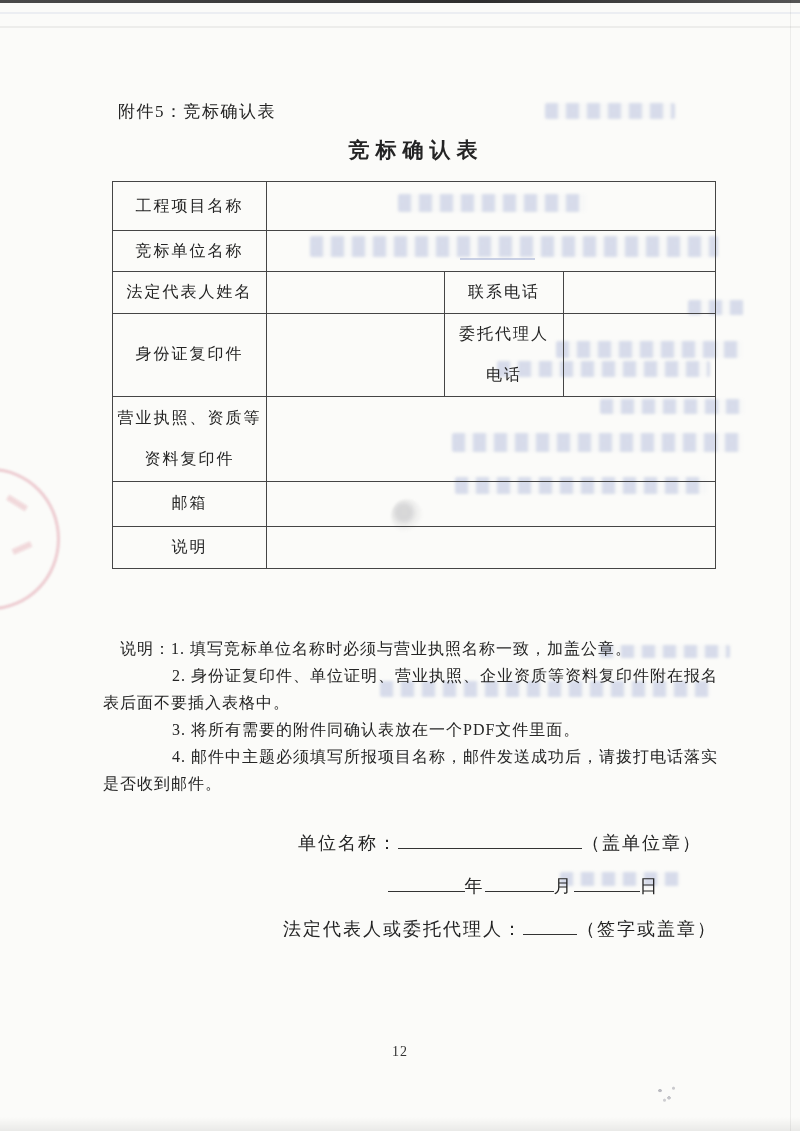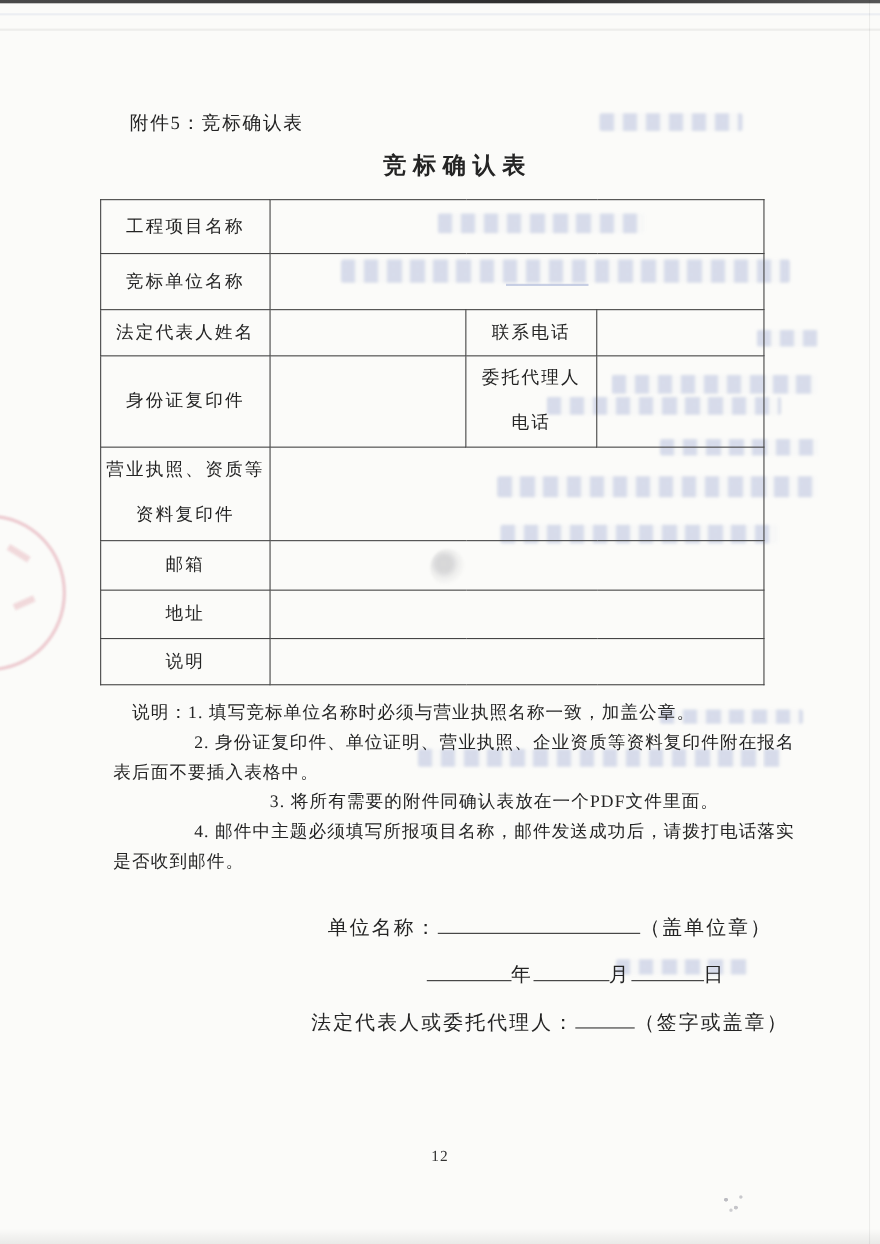--- a/index.html
+++ b/index.html
@@ -40,37 +40,37 @@
     border:3px solid rgba(206,94,116,0.30);filter:blur(1px);pointer-events:none;
   }
   .stamp-mark{position:absolute;background:rgba(206,94,116,0.22);filter:blur(1px);pointer-events:none;}
 
   
   .attachment{position:absolute;left:118px;top:100px;font-size:17px;letter-spacing:1.5px;}
   .form-title{position:absolute;left:16px;top:136px;width:800px;text-align:center;font-size:21px;letter-spacing:6px;font-weight:600;}
 
   
   table.confirm{
-    position:absolute;left:91px;top:181px;width:603px;
+    position:absolute;left:112px;top:181px;width:603px;
     border-collapse:collapse;table-layout:fixed;
   }
   table.confirm td{
     border:1px solid var(--line,#454545);
     font-size:16px;letter-spacing:2px;
     text-align:center;vertical-align:middle;
     padding:0 4px;overflow:hidden;
   }
   td.ml{white-space:pre-line;line-height:2.55;}
-  tr.r1{height:49px;} tr.r2{height:51px;} tr.r3{height:42px;} tr.r4{height:81px;}
+  tr.r1{height:49px;} tr.r2{height:41px;} tr.r3{height:42px;} tr.r4{height:81px;}
   tr.r5{height:85px;} tr.r6{height:45px;} tr.r7{height:44px;} tr.r8{height:42px;}
 
   
   .notes{position:absolute;left:103px;top:636px;width:624px;font-size:16px;letter-spacing:1px;}
   .notes .nline{line-height:26.9px;white-space:nowrap;}
-  .ind1{padding-left:17px;} .ind2{padding-left:69px;text-align:center;}
+  .ind1{padding-left:17px;} .ind2{padding-left:69px;}
 
   
   .sig{position:absolute;left:283px;top:822px;font-size:18px;letter-spacing:2px;text-align:center;}
   .sig-row{height:43px;line-height:43px;white-space:nowrap;}
   .sig-row.dates{padding-left:47px;}
   .uline{display:inline-block;border-bottom:1px solid #333;height:16px;vertical-align:baseline;}
   .u1{width:184px;} .u2{width:54px;} .u3{width:77px;} .u4{width:69px;} .u5{width:66px;}
 
   .page-number{position:absolute;left:0;top:1044px;width:800px;text-align:center;font-size:14px;color:#333;letter-spacing:1px;}
 </style>
@@ -138,24 +138,20 @@
     </tr>
     <tr class="r5">
       <td class="ml">营业执照、资质等
 资料复印件</td>
       <td colspan="3"></td>
     </tr>
     <tr class="r6">
       <td>邮箱</td>
       <td colspan="3"></td>
     </tr>
-    <tr class="r7">
-      <td>地址</td>
-      <td colspan="3"></td>
-    </tr>
     <tr class="r8">
       <td>说明</td>
       <td colspan="3"></td>
     </tr>
   </tbody>
     </table>
 
   <div class="notes">
     <div class="nline ind1">说明：1. 填写竞标单位名称时必须与营业执照名称一致，加盖公章。</div>
     <div class="nline ind2">2. 身份证复印件、单位证明、营业执照、企业资质等资料复印件附在报名</div>

